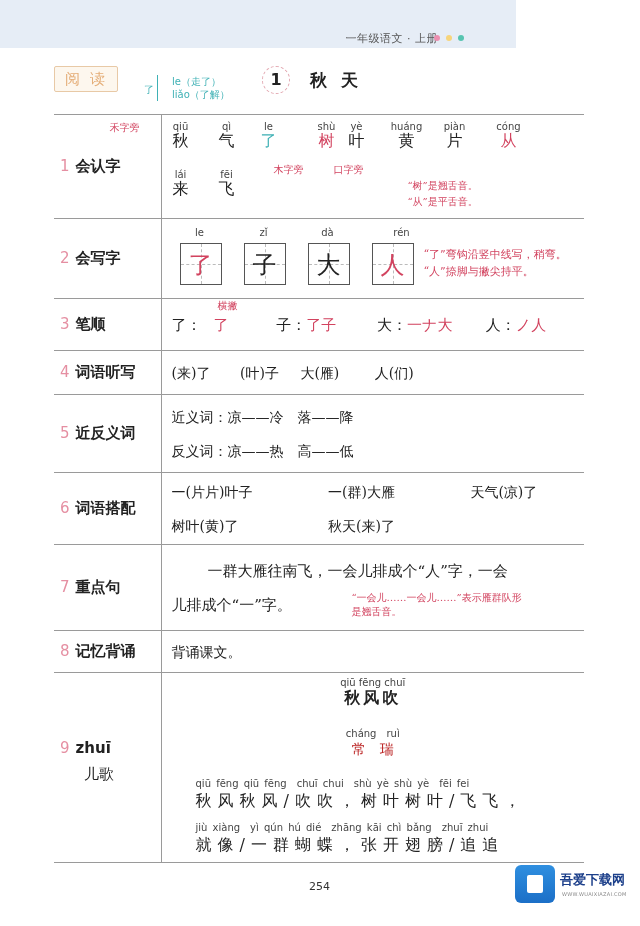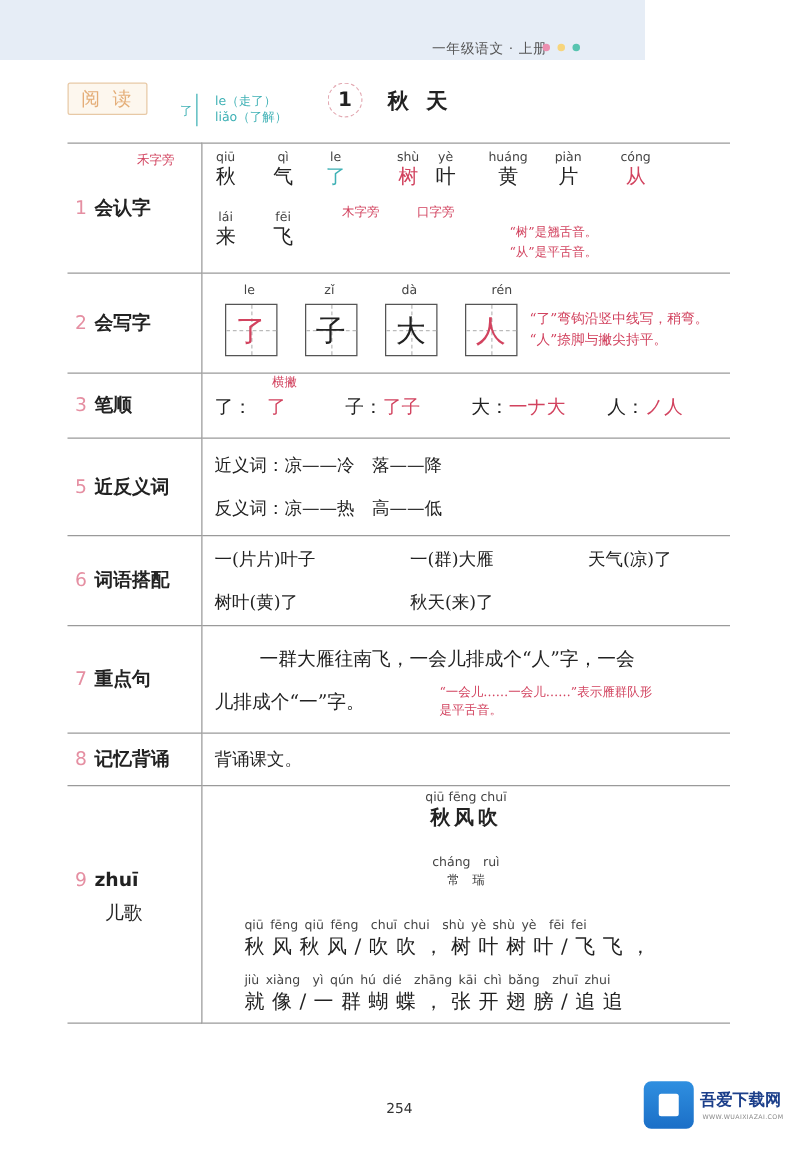--- a/index.html
+++ b/index.html
@@ -178,20 +178,31 @@
       <span class="anno" style="position:absolute;left:56px;top:0px">横撇</span>
       <div class="line" style="font-size:15px">
         <span class="seg" style="width:100px"><span>了：</span><span class="red" style="margin-left:12px">了</span></span>
         <span class="seg" style="width:96px"><span>子：</span><span class="red">了子</span></span>
         <span class="seg" style="width:104px"><span>大：</span><span class="red">一ナ大</span></span>
         <span class="seg"><span>人：</span><span class="red">ノ人</span></span>
       </div>
     </td>
   </tr>
 
+  <tr class="r4">
+    <td class="label"><span class="num">4</span><span>词语听写</span></td>
+    <td class="content">
+      <div class="line">
+        <span class="seg" style="width:64px">(来)了</span>
+        <span class="seg" style="width:56px">(叶)子</span>
+        <span class="seg" style="width:70px">大(雁)</span>
+        <span class="seg">人(们)</span>
+      </div>
+    </td>
+  </tr>
 
   <tr class="r5">
     <td class="label"><span class="num">5</span><span>近反义词</span></td>
     <td class="content">
       <div class="line">近义词：凉——冷　落——降</div>
       <div class="line">反义词：凉——热　高——低</div>
     </td>
   </tr>
 
   <tr class="r6">
@@ -208,21 +219,21 @@
       </div>
     </td>
   </tr>
 
   <tr class="r7">
     <td class="label"><span class="num">7</span><span>重点句</span></td>
     <td class="content">
       <div class="line" style="padding-left:36px;font-size:15px">一群大雁往南飞，一会儿排成个“人”字，一会</div>
       <div class="line" style="font-size:15px">儿排成个“一”字。</div>
       <span class="anno" style="position:absolute;left:190px;top:46px">“一会儿……一会儿……”表示雁群队形</span>
-      <span class="anno" style="position:absolute;left:190px;top:60px">是平舌音。</span>
+      <span class="anno" style="position:absolute;left:190px;top:60px">是翘舌音。</span>
     </td>
   </tr>
 
   <tr class="r8">
     <td class="label"><span class="num">8</span><span>记忆背诵</span></td>
     <td class="content">
       <div class="line">背诵课文。</div>
     </td>
   </tr>
 
@@ -231,21 +242,21 @@
       <div><span class="num">9</span><span>zhuī</span></div>
       <div style="margin-top:8px;padding-left:24px;font-weight:normal;font-family:Liberation Sans, sans-serif">儿歌</div>
     </td>
     <td class="content">
       <div class="poem-line" style="left:0;right:0;top:4px;text-align:center">
         <div class="poem-py">qiū fēng chuī</div>
         <div style="font-family:'DejaVu Sans',sans-serif;font-size:16px;font-weight:bold;letter-spacing:3px">秋风吹</div>
       </div>
       <div class="poem-line" style="left:0;right:0;top:54px;text-align:center">
         <div class="poem-py">cháng　ruì</div>
-        <div style="font-size:10px;color:#404040">常　瑞</div>
+        <div style="font-size:14px;color:#b91c1c">常　瑞</div>
       </div>
       <div class="poem-line" style="left:34px;top:104px">
         <div class="poem-py" style="word-spacing:2px">qiū fēng qiū fēng　chuī chui　shù yè shù yè　fēi fei</div>
         <div class="poem-ch">秋风秋风/吹吹，树叶树叶/飞飞，</div>
       </div>
       <div class="poem-line" style="left:34px;top:148px">
         <div class="poem-py" style="word-spacing:2px">jiù xiàng　yì qún hú dié　zhāng kāi chì bǎng　zhuī zhui</div>
         <div class="poem-ch">就像/一群蝴蝶，张开翅膀/追追</div>
       </div>
     </td>

